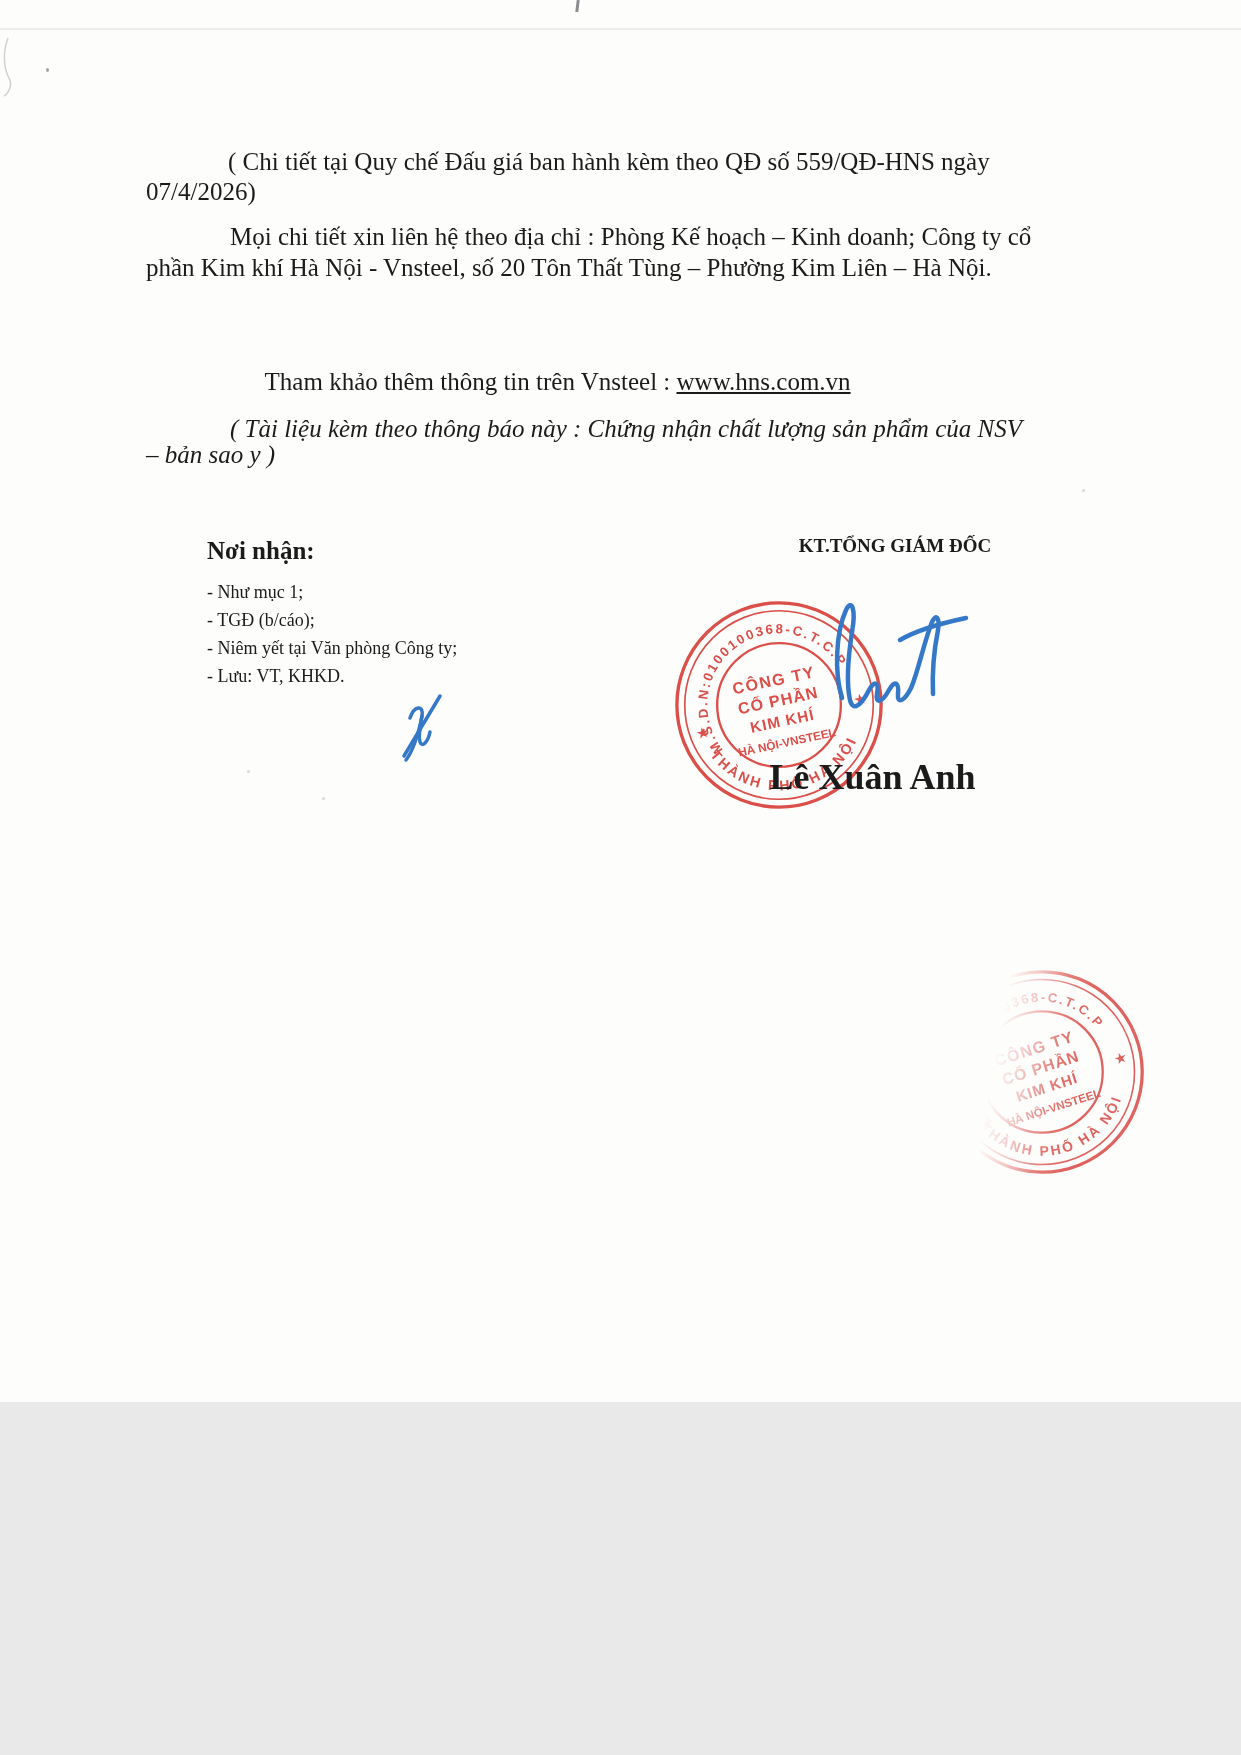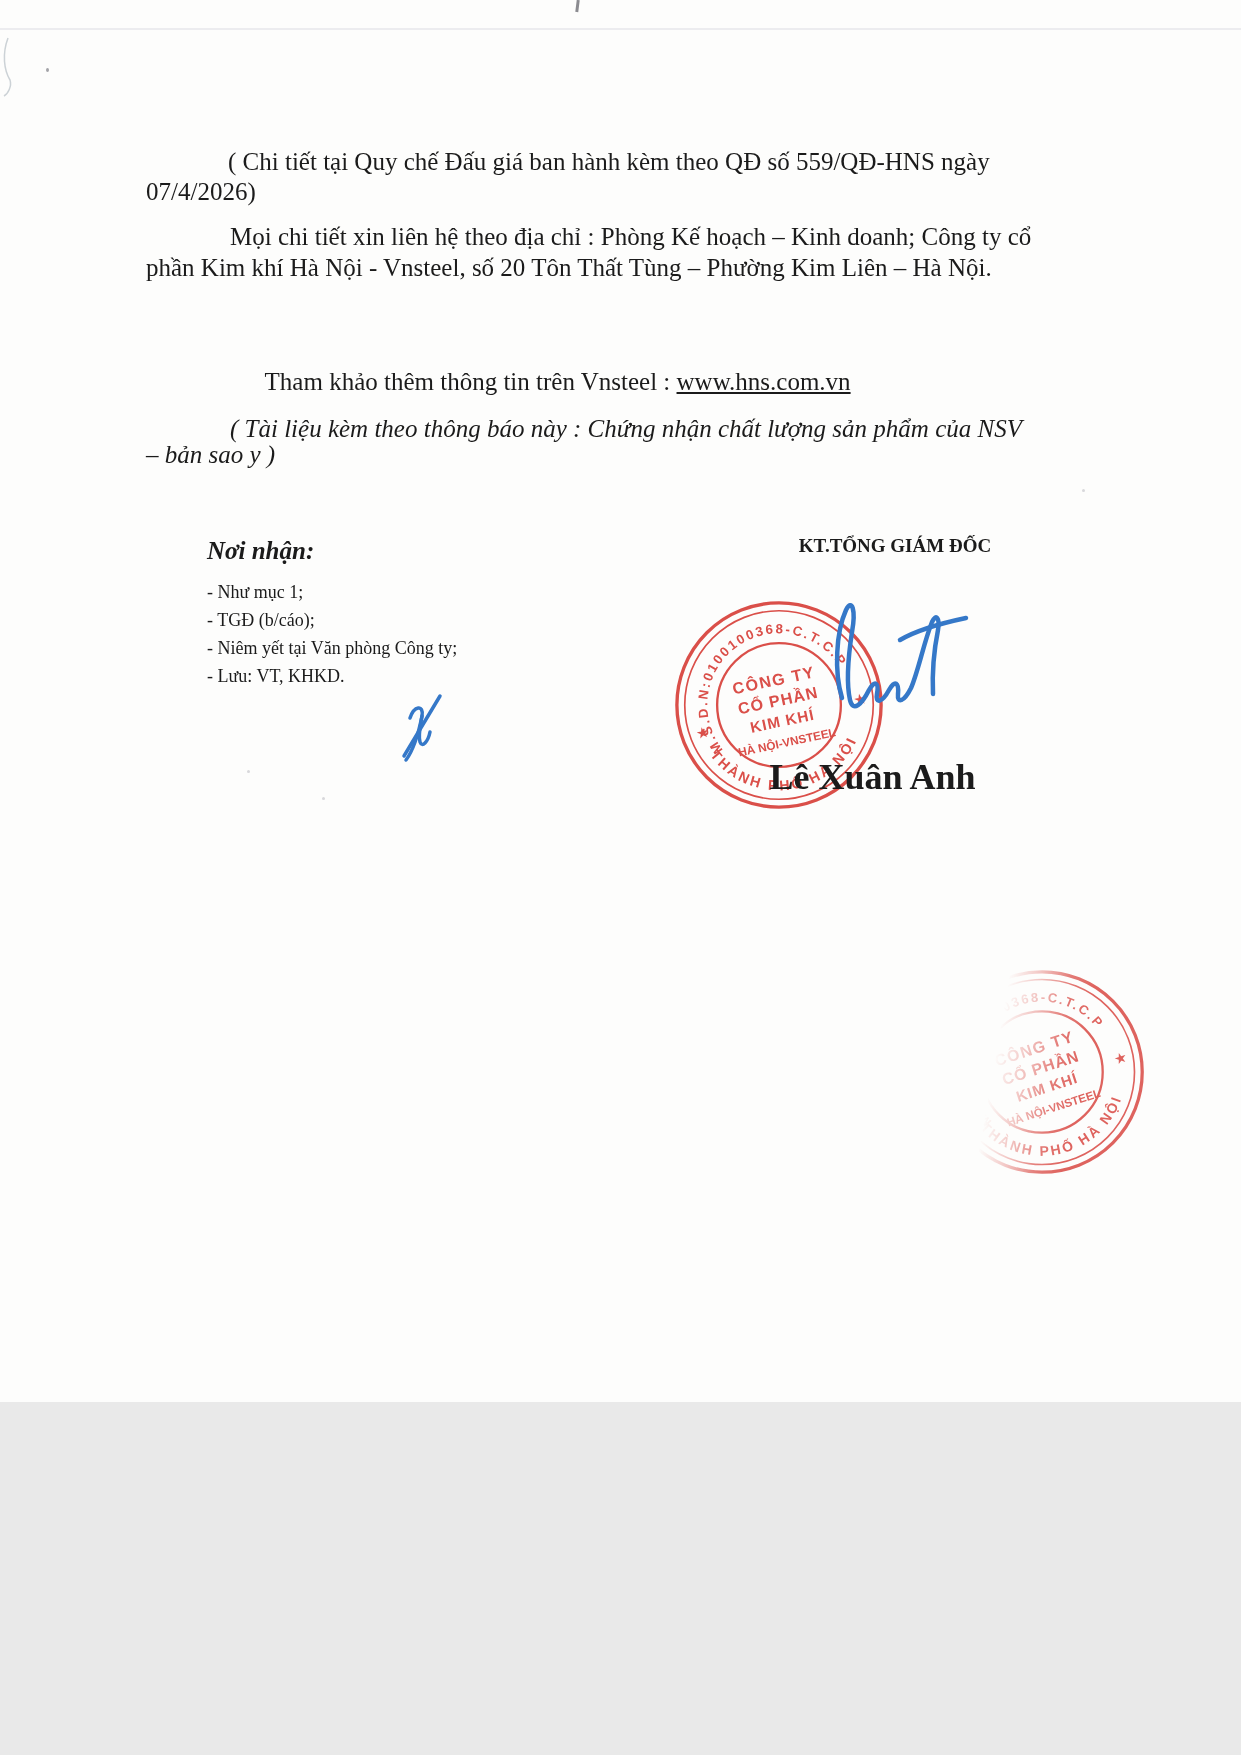--- a/index.html
+++ b/index.html
@@ -5,21 +5,21 @@
   html,body { margin:0; padding:0; background:#e9e9e9; }
   .page {
     position:relative; width:1241px; height:1402px; margin:0 auto;
     background:#fdfdfc; overflow:hidden;
     font-family:"Liberation Serif", serif; color:#1b1b1b;
   }
   .tline { position:absolute; white-space:pre; font-size:25px; line-height:30px; }
   .italic { font-style:italic; }
   .underline { text-decoration:underline; }
   .recipients { position:absolute; left:207px; top:537px; }
-  .recipients-heading { font-size:25px; font-weight:bold; font-style:italic; }
+  .recipients-heading { font-size:25px; font-weight:bold; }
   .recipients-list { position:absolute; left:207px; top:578px; font-size:18px; line-height:28px; }
   .recipients-list div { white-space:pre; }
   .title-block { position:absolute; left:690px; top:531px; width:410px; text-align:center;
                  font-size:19px; font-weight:bold; line-height:30px; }
   .signer-name { position:absolute; left:765px; top:756px; width:215px; text-align:center;
                  font-size:36px; font-weight:bold; }
   .stamp { position:absolute; width:216px; height:216px; opacity:0.93; }
   .stamp-1 { left:671px; top:597px; }
   .stamp-2 { left:936px; top:966px; width:212px; height:212px; opacity:0.82;
     -webkit-mask-image:linear-gradient(100deg, transparent 0 30%, rgba(0,0,0,.35) 42%, rgba(0,0,0,.85) 55%, #000 65%);

